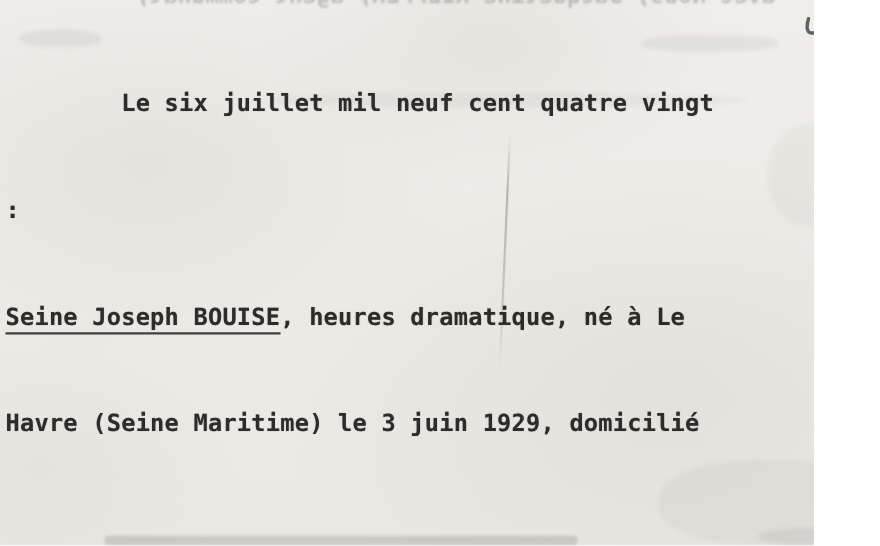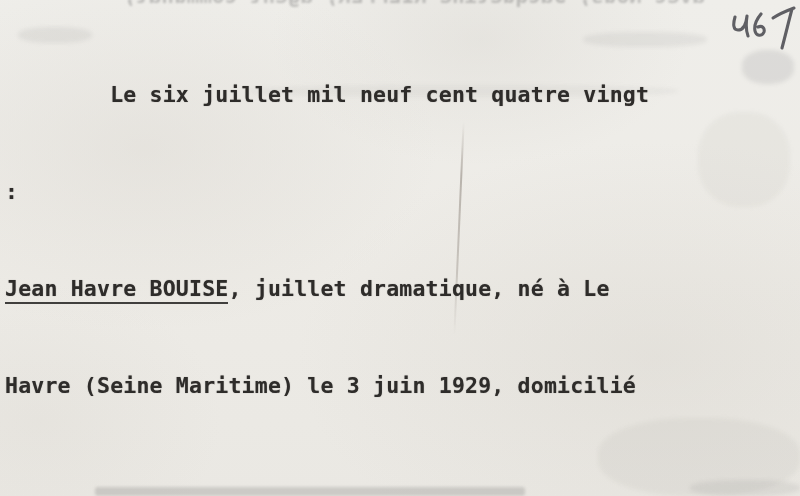--- a/index.html
+++ b/index.html
@@ -1,17 +1,17 @@
 <!DOCTYPE html>
 <html><head>
 <meta charset="utf-8">
 <style>
   html, body { margin:0; padding:0; background:#ffffff; }
   .page {
-    position:relative; width:800px; height:496px; overflow:hidden;
+    position:relative; width:740px; height:496px; overflow:hidden;
     background:
       radial-gradient(ellipse 420px 260px at 18% 30%, rgba(205,200,192,.25), transparent 70%),
       radial-gradient(ellipse 500px 300px at 82% 72%, rgba(208,204,196,.30), transparent 72%),
       radial-gradient(ellipse 300px 180px at 60% 8%, rgba(198,194,186,.22), transparent 70%),
       radial-gradient(ellipse 260px 200px at 5% 85%, rgba(210,206,198,.20), transparent 70%),
       linear-gradient(180deg,#efeeea 0%, #edebe6 55%, #eae8e3 100%);
     font-family:"DejaVu Sans Mono", monospace;
   }
   .doc {
     position:absolute; left:5px; top:14px; width:680px;
@@ -66,21 +66,21 @@
   <svg class="regnum" viewBox="0 0 72 48">
     <title>467</title>
     <path d="M7,12 C5,19 5,25 10,25 C15,25 18,21 19,11 M19,11 C18,18 18,26 20,31"></path>
     <path d="M33,9 C28,15 26,21 27,26 C28,31 34,32 36,27 C37,23 34,20 30,22"></path>
     <path d="M45,13 C51,9 58,6 66,3 M64,4 C61,15 58,28 54,43"></path>
   </svg>
 
   <div class="doc">
     <div class="ln">        Le six juillet mil neuf cent quatre vingt</div>
     <div class="ln">:</div>
-    <div class="ln"><span class="uline">Jean Havre BOUISE</span><span>, juillet dramatique, né à Le</span></div>
+    <div class="ln"><span class="uline">Seine Joseph BOUISE</span><span>, heures dramatique, né à Le</span></div>
     <div class="ln">Havre (Seine Maritime) le 3 juin 1929, domicilié</div>
     
     
     
     
     
     
     
     
     

